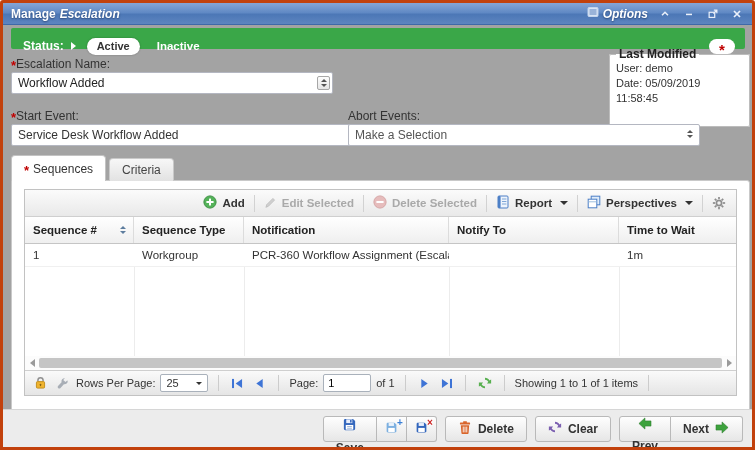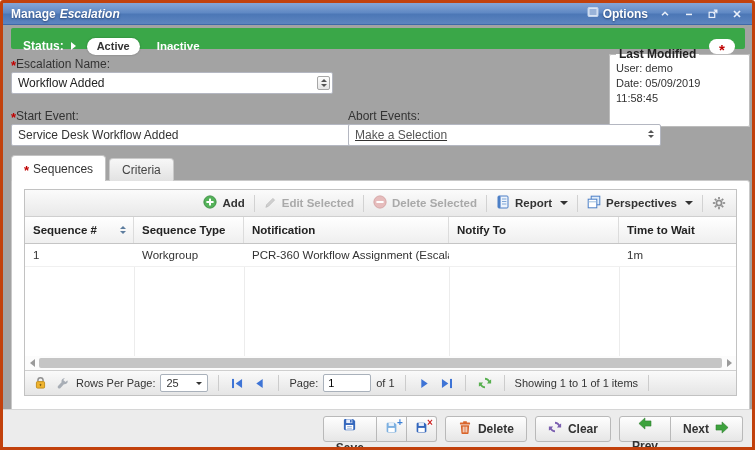--- a/index.html
+++ b/index.html
@@ -7,21 +7,21 @@
   body { width:755px; height:450px; font-family:"Liberation Sans",sans-serif; background:#fff; }
   .window { position:relative; width:755px; height:450px; background:#a3a3a3; border:3px solid #c2410c; border-radius:3px 3px 0 0; overflow:hidden; }
 
   
   .titlebar { position:absolute; top:0; left:0; right:0; height:22px;
     background:linear-gradient(#86a5d5 0%, #6089c4 46%, #4c77b6 54%, #5d85c0 100%);
     border-bottom:1px solid #3e69a8; border-radius:3px 3px 0 0;
     display:flex; align-items:center; padding:0 8px; color:#fff; font-size:12px; font-weight:bold;
     text-shadow:0 1px 2px rgba(20,40,80,.65); }
   .title-entity { font-style:italic; margin-left:4px; }
-  .titlebar-right { margin-left:auto; display:flex; gap:9px; }
+  .titlebar-right { margin-left:auto; display:flex; gap:9px;font-style:italic; }
   .options-btn { display:flex; align-items:center; gap:4px; cursor:pointer; }
   .win-btn { width:15px; height:15px; display:flex; align-items:center; justify-content:center; cursor:pointer; }
 
   
   .statusbar { position:absolute; top:25px; left:8px; right:7px; height:21px; background:#3aa748;
     border-radius:2px; display:flex; align-items:center; padding:15px 8px 0 12px; }
   .status-label { color:#fff; font-weight:bold; font-size:12px; }
   .status-arrow { width:0; height:0; border-left:5px solid #fff; border-top:4px solid transparent; border-bottom:4px solid transparent; margin-left:7px; }
   .pill-active { background:#fff; color:#333; font-weight:bold; font-size:11px; border-radius:9px; padding:2.5px 10px; margin-left:11px; box-shadow:0 0 2px rgba(0,0,0,.3); cursor:pointer; }
   .inactive-label { color:#fff; font-weight:bold; font-size:11.5px; margin-left:17px; cursor:pointer; }
@@ -185,21 +185,21 @@
     <span>Start Event:</span>
   </div>
   <div class="fake-select" style="left:8px; top:121px; width:362px;">
     <span>Service Desk Workflow Added</span>
     <span class="sel-caret"></span>
   </div>
 
   <div class="field-label" style="left:345px; top:106px;">
     <span>Abort Events:</span>
   </div>
-  <div class="fake-select" style="left:345px; top:121px; width:313px;text-decoration:underline;">
+  <div class="fake-select" style="left:345px; top:121px; width:352px;">
     <span class="muted-value">Make a Selection</span>
     <span class="sel-updown">
         <span class="tri-up"></span>
         <span class="tri-down"></span>
       </span>
   </div>
 
   <div class="tabs">
     <div class="tab active">
       <span class="asterisk"></span>

